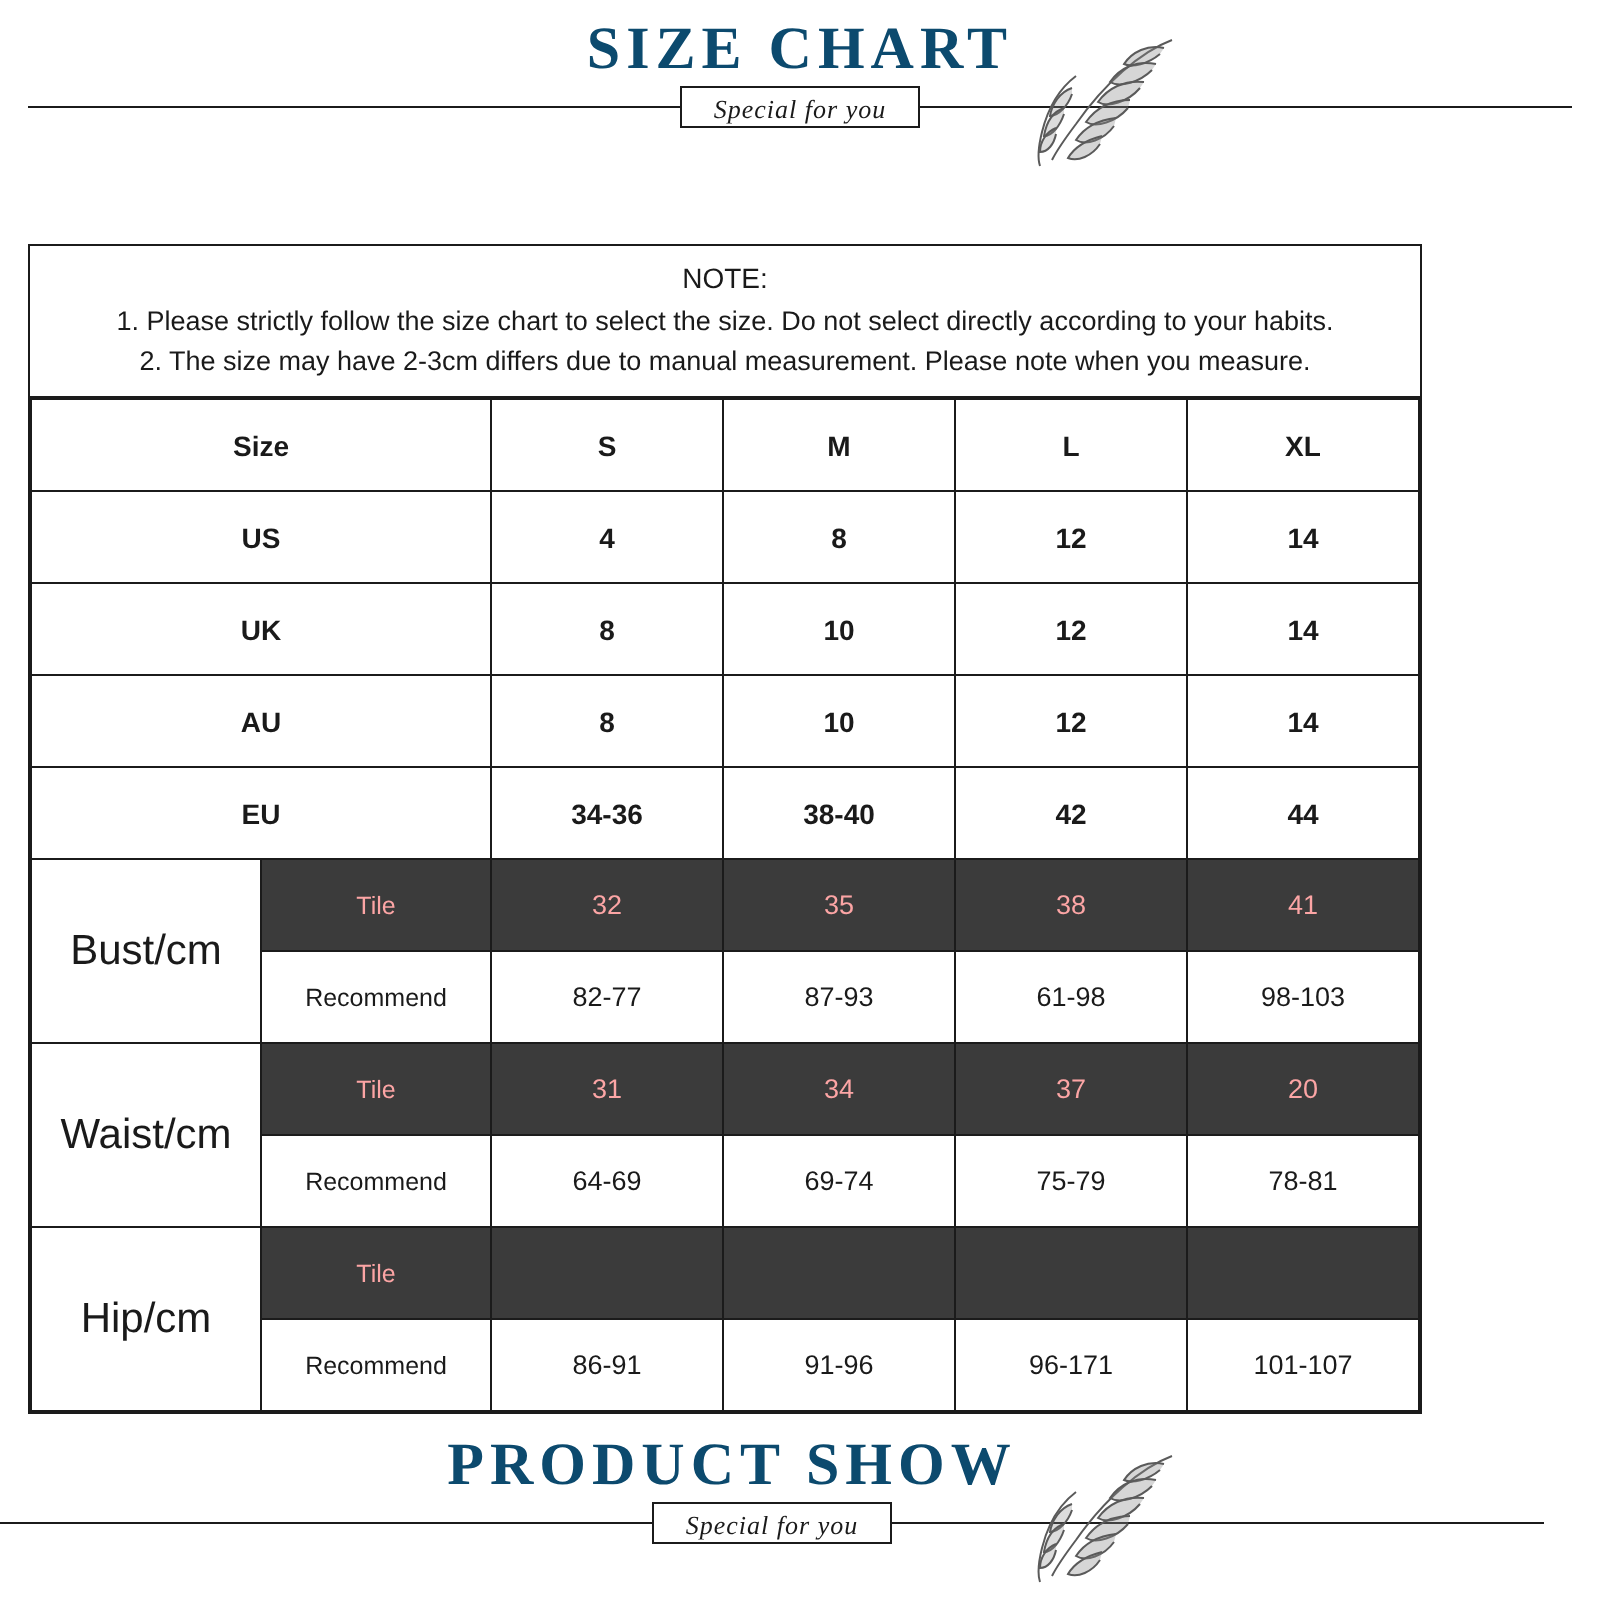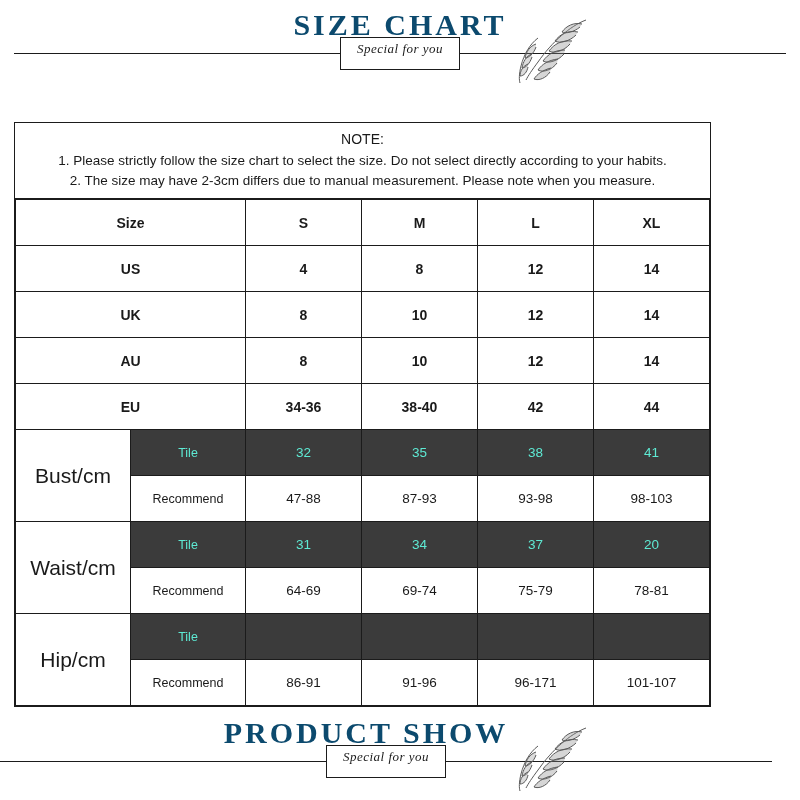--- a/index.html
+++ b/index.html
@@ -32,21 +32,21 @@
   .banner-title {
     font-family: "Liberation Serif", serif;
     font-weight: bold;
     letter-spacing: 3px;
     font-size: 30px;
     color: #0c4a6e;
     line-height: 1;
   }
   .sub-box {
     border: 1px solid #1b1b1b;
-    padding: 3px 16px 12px 16px;
+    padding: 3px 16px 0 16px;
     margin: 0 0;
     font-family: "Liberation Serif", serif;
     font-style: italic;
     font-size: 13px;
     letter-spacing: 0.5px;
     white-space: nowrap;
     background: #fff;
     position: relative;
     z-index: 2;
   }
@@ -111,21 +111,21 @@
     font-size: 13.5px;
     height: 45px;
     padding: 0;
   }
   td.bold {
     font-weight: bold;
     font-size: 14px;
   }
   td.dark {
     background: #3b3b3b;
-    color: #5eead4;
+    color: #fca5a5;
     text-align: center;
   }
   td.rowlabel {
     font-size: 21px;
     font-weight: normal;
   }
   td.sublabel {
     font-size: 12.5px;
   }
   .col-label { width: 115px; }
@@ -243,23 +243,23 @@
           <td class="rowlabel" rowspan="2">Bust/cm</td>
           <td class="dark sublabel">Tile</td>
           <td class="dark">32</td>
           <td class="dark">35</td>
           <td class="dark">38</td>
           <td class="dark">41</td>
         </tr>
 
         <tr>
           <td class="sublabel">Recommend</td>
-          <td>47-88</td>
+          <td>82-77</td>
           <td>87-93</td>
-          <td>93-98</td>
+          <td>61-98</td>
           <td>98-103</td>
         </tr>
 
         <tr>
           <td class="rowlabel" rowspan="2">Waist/cm</td>
           <td class="dark sublabel">Tile</td>
           <td class="dark">31</td>
           <td class="dark">34</td>
           <td class="dark">37</td>
           <td class="dark">20</td>

